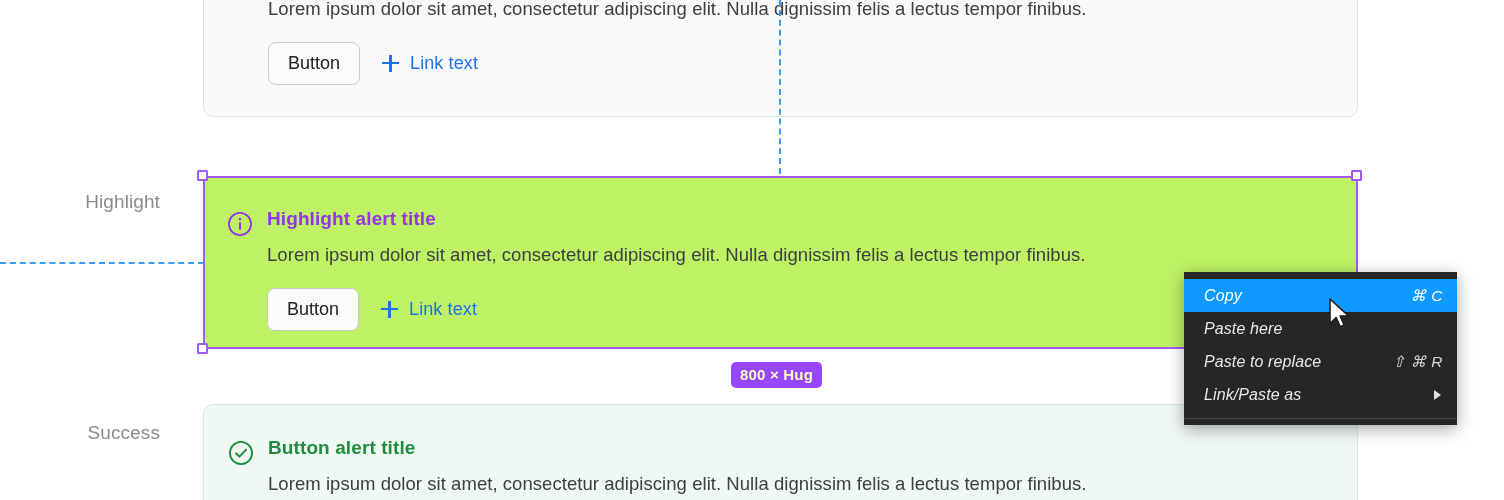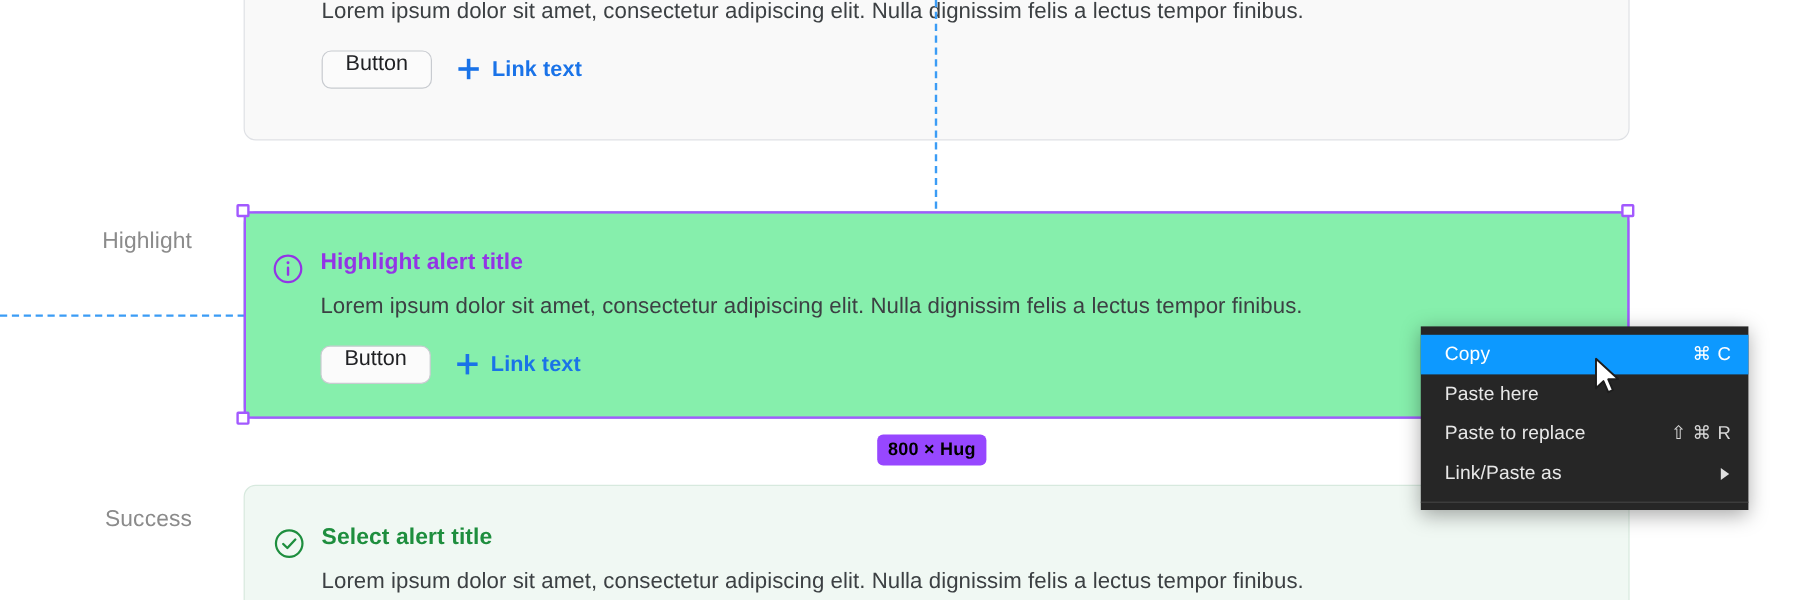--- a/index.html
+++ b/index.html
@@ -54,21 +54,21 @@
     align-items: center;
     gap: 22px;
     margin-top: 20px;
   }
   .btn {
     font-size: 18px;
     color: #202124;
     background: #fbfbfb;
     border: 1px solid #c8cbd0;
     border-radius: 8px;
-    padding: 0 19px 10px 19px;
+    padding: 11px 19px 10px 19px;
     line-height: 1.1;
     font-family: "Liberation Sans", sans-serif;
     cursor: pointer;
   }
   .linkwrap {
     display: flex;
     align-items: center;
     gap: 11px;
     cursor: pointer;
   }
@@ -76,27 +76,27 @@
     display: inline-block;
     width: 17px; height: 17px;
     position: relative;
   }
   .plus-icon::before, .plus-icon::after {
     content:""; position:absolute; background:#1a73e8;
   }
   .plus-icon::before { left:0; top:7px; width:17px; height:2.6px; }
   .plus-icon::after  { top:0; left:7.2px; height:17px; width:2.6px; }
   .link-text {
-    font-size: 18px; color: #1a73e8; font-weight: 700; letter-spacing:.1px;
+    font-size: 18px; color: #1a73e8; font-weight: 400; letter-spacing:.1px;
   }
 
   
   .alert-neutral { background:#f9f9f9; border:1px solid #dfe1e5; }
   
-  .alert-highlight { background:#86efac; }
+  .alert-highlight { background:#bef264; }
   .alert-highlight .alert-title { color:#9334e6; }
   
   .alert-success { background:#f0f8f3; border:1px solid #d7e9de; }
   .alert-success .alert-title { color:#1e8e3e; }
 
   
   .icn { display:block; }
 
   
   .sel-frame {
@@ -107,21 +107,21 @@
   .handle {
     position: absolute;
     width: 11px; height: 11px;
     background: #ffffff;
     border: 2px solid #a259ff;
     border-radius: 1.5px;
   }
   .size-badge {
     position: absolute;
     background: #9747ff;
-    color: #000000;
+    color: #fef9c3;
     font-size: 15px;
     font-weight: bold;
     padding: 4px 9px 5px 9px;
     border-radius: 5px;
     letter-spacing: .2px;
     white-space: nowrap;
   }
 
   
   .guide-v {
@@ -143,20 +143,21 @@
     font-size: 16px;
     color: #e8e8e8;
     user-select: none;
   }
   .ctx-item {
     display: flex;
     align-items: center;
     height: 33px;
     padding: 0 14px 0 20px;
     white-space: nowrap;
+    font-style: italic;
   }
   .ctx-item.selected { background: #0d99ff; color:#ffffff; }
   .ctx-label { flex: 1 1 auto; letter-spacing:.1px; }
   .ctx-shortcut { flex: 0 0 auto; color:#d7d7d7; letter-spacing:.5px; font-size:15.5px; }
   .ctx-item.selected .ctx-shortcut { color:#ffffff; }
   .ctx-arrow {
     flex: 0 0 auto;
     width:0;height:0;
     border-left:7px solid #e0e0e0;
     border-top:5px solid transparent;
@@ -216,21 +217,21 @@
 
   <div class="alert alert-success" style="left:203px; top:404px; width:1155px; height:180px;">
     <div class="alert-inner">
       <span class="alert-icon">
         <svg class="icn" width="26" height="26" viewBox="0 0 24 24">
           <circle cx="12" cy="12" r="10.2" fill="none" stroke="#1e8e3e" stroke-width="1.7"></circle>
           <path d="M7.4 12.3 L10.6 15.4 L16.7 8.9" fill="none" stroke="#1e8e3e" stroke-width="1.8" stroke-linecap="round" stroke-linejoin="round"></path>
         </svg>
       </span>
       <div class="alert-body">
-        <div class="alert-title">Select alert title</div>
+        <div class="alert-title">Button alert title</div>
         <div class="alert-desc">Lorem ipsum dolor sit amet, consectetur adipiscing elit. Nulla dignissim felis a lectus tempor finibus.</div>
 
       </div>
     </div>
   </div>
 
   <div class="row-label" style="left:0px; top:191px;">Highlight</div>
   <div class="row-label" style="left:0px; top:422px;">Success</div>
 
   <div class="guide-v" style="left:779px; top:0px; height:174px;"></div>

